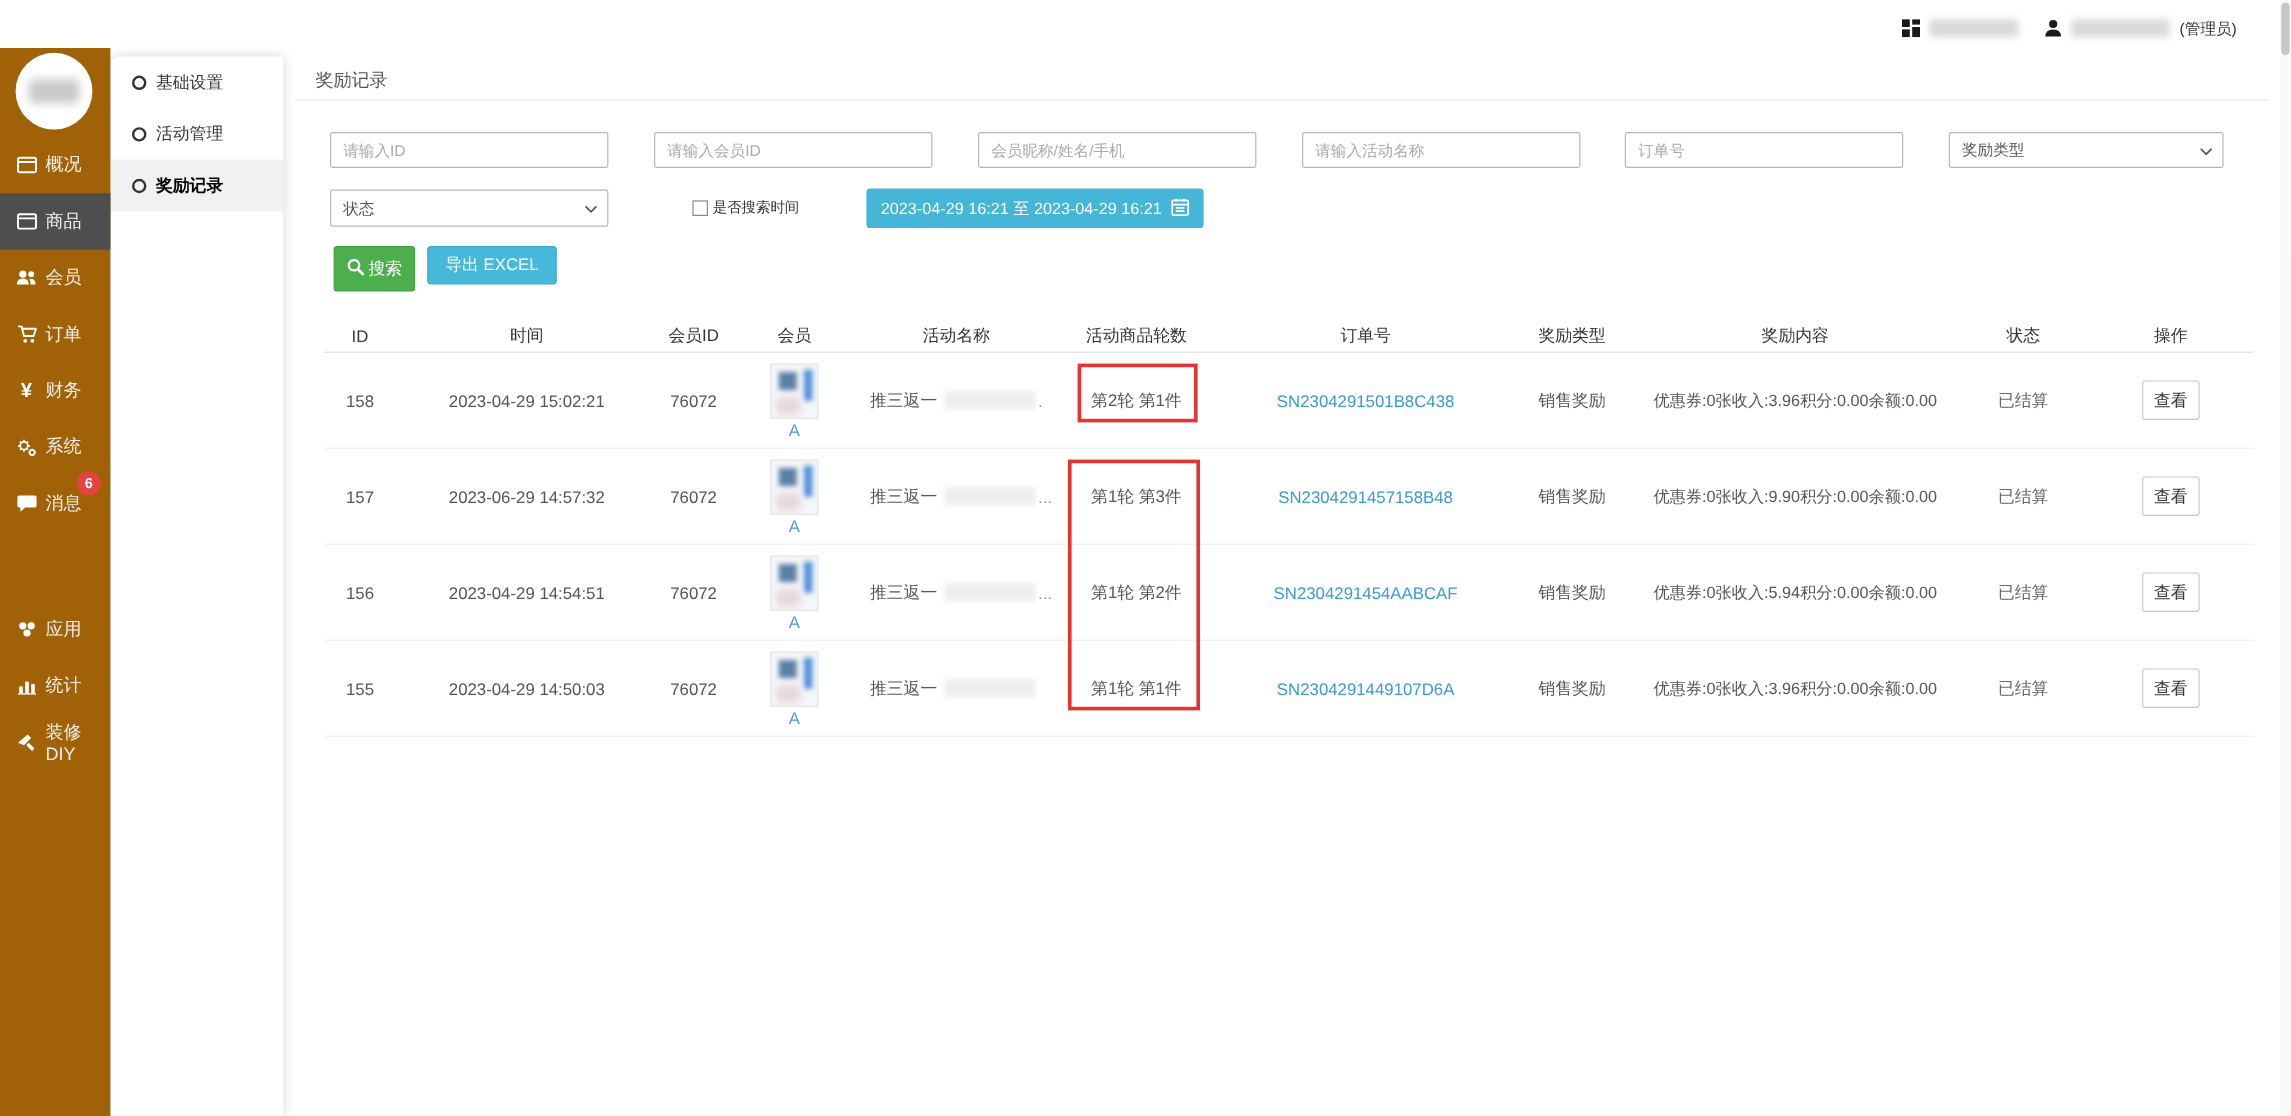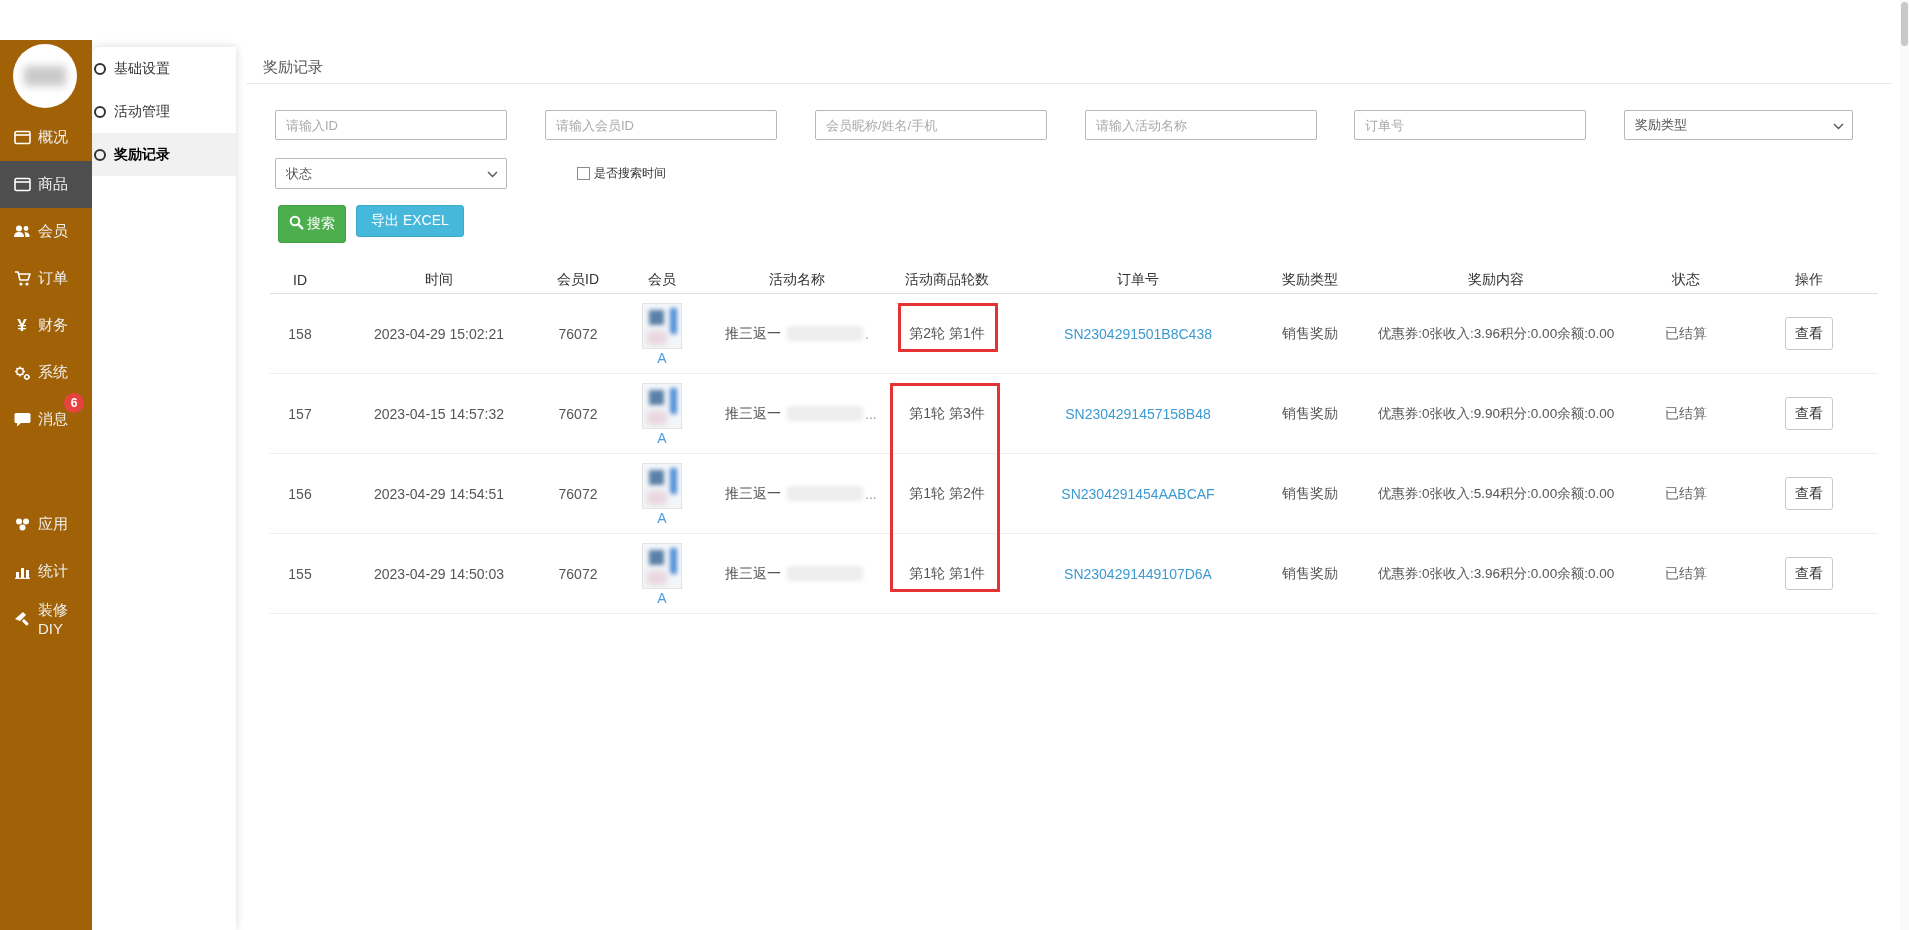--- a/index.html
+++ b/index.html
@@ -15,21 +15,21 @@
   .nav-item { display:flex; align-items:center; height:47px; padding-left:12px; color:#f0f0f0; font-size:15px; cursor:pointer; position:relative; }
   .nav-item.active { background:#4e4e4e; }
   .nav-item .ic { width:20px; height:18px; margin-right:6px; display:flex; align-items:center; justify-content:center; flex:0 0 20px; }
   .nav-item .ic svg { display:block; }
   .nav-item.gap { margin-top:58px; }
   .yen-glyph { font-size:17px; font-weight:bold; color:#fff; line-height:1; }
   .badge { position:absolute; right:8px; top:-3px; min-width:20px; height:20px; border-radius:10px; background:#e64340; color:#fff; font-size:12px; font-weight:bold; display:flex; align-items:center; justify-content:center; padding:0 5px; }
 
   
   .submenu { position:absolute; left:92px; top:47px; width:144px; height:883px; background:#fff; border-radius:8px 0 0 0; box-shadow:0 0 10px rgba(0,0,0,0.15); z-index:4; }
-  .submenu-item { display:flex; align-items:center; height:43px; padding-left:2px; font-size:14px; color:#333; cursor:pointer; }
+  .submenu-item { display:flex; align-items:center; height:43px; padding-left:18px; font-size:14px; color:#333; cursor:pointer; }
   .submenu-item.active { background:#f1f1f1; font-weight:bold; color:#000; }
   .radio-ic { width:12px; height:12px; border:2px solid #333; border-radius:50%; margin-right:8px; flex:0 0 12px; }
 
   
   .topbar { position:absolute; left:92px; top:0; right:0; height:47px; background:#fff; z-index:3; }
   .topbar-right { position:absolute; right:45px; top:0; height:47px; display:flex; align-items:center; gap:8px; }
   .redacted { background:#d9d9d9; border-radius:2px; filter:blur(3px); }
   .r-top1 { width:74px; height:15px; }
   .r-top2 { width:82px; height:15px; }
   .admin-label { font-size:13px; color:#333; white-space:nowrap; }
@@ -215,20 +215,41 @@
     <div class="submenu-item">
       <span class="radio-ic"></span>
       <span>活动管理</span>
     </div>
     <div class="submenu-item active">
       <span class="radio-ic"></span>
       <span>奖励记录</span>
     </div>
   </div>
 
+  <div class="topbar">
+    <div class="topbar-right">
+      <span class="tb-icon">
+        <svg width="15" height="15" viewBox="0 0 15 15">
+            <rect x="0" y="0" width="6.5" height="6.5" fill="#1a1a1a"></rect>
+            <rect x="8.5" y="0" width="6.5" height="4.5" fill="#1a1a1a"></rect>
+            <rect x="0" y="8.5" width="6.5" height="6.5" fill="#1a1a1a"></rect>
+            <rect x="8.5" y="6.5" width="6.5" height="8.5" fill="#1a1a1a"></rect>
+          </svg>
+      </span>
+      <span class="redacted r-top1"></span>
+      <span class="tb-icon" style="margin-left:14px;">
+        <svg width="14" height="15" viewBox="0 0 14 15">
+            <circle cx="7" cy="4" r="3.4" fill="#1a1a1a"></circle>
+            <path d="M0.5 14.5 q0-6 6.5-6 q6.5 0 6.5 6z" fill="#1a1a1a"></path>
+          </svg>
+      </span>
+      <span class="redacted r-top2"></span>
+      <span class="admin-label">(管理员)</span>
+    </div>
+  </div>
 
   <div class="main">
     <div class="page-title">奖励记录</div>
     <div class="title-divider"></div>
 
     <input class="f-input fx1" placeholder="请输入ID" style="">
     <input class="f-input fx2" placeholder="请输入会员ID" style="">
     <input class="f-input fx3" placeholder="会员昵称/姓名/手机" style="">
     <input class="f-input fx4" placeholder="请输入活动名称" style="">
     <input class="f-input fx5" placeholder="订单号" style="">
@@ -249,20 +270,33 @@
             <path d="M1 1 L5.5 5.5 L10 1" fill="none" stroke="#555" stroke-width="1.4"></path>
           </svg>
       </span>
     </div>
 
     <div class="checkbox-row">
       <span class="cb-box"></span>
       <span class="cb-label">是否搜索时间</span>
     </div>
 
+    <button class="date-btn">
+      <span>2023-04-29 16:21 至 2023-04-29 16:21</span>
+      <span>
+        <svg width="15" height="15" viewBox="0 0 15 15">
+            <rect x="0.8" y="2" width="13.4" height="12.2" rx="1.2" fill="none" stroke="#fff" stroke-width="1.5"></rect>
+            <line x1="0.8" y1="5.5" x2="14.2" y2="5.5" stroke="#fff" stroke-width="1.5"></line>
+            <line x1="4.2" y1="0.6" x2="4.2" y2="3.2" stroke="#fff" stroke-width="1.5"></line>
+            <line x1="10.8" y1="0.6" x2="10.8" y2="3.2" stroke="#fff" stroke-width="1.5"></line>
+            <line x1="4" y1="8.2" x2="11" y2="8.2" stroke="#fff" stroke-width="1.4"></line>
+            <line x1="4" y1="11" x2="11" y2="11" stroke="#fff" stroke-width="1.4"></line>
+          </svg>
+      </span>
+    </button>
 
     <div class="btn-row">
       <button class="btn-search">
         <span>
           <svg width="15" height="15" viewBox="0 0 15 15">
               <circle cx="6" cy="6" r="4.3" fill="none" stroke="#fff" stroke-width="2"></circle>
               <line x1="9.3" y1="9.3" x2="13.3" y2="13.3" stroke="#fff" stroke-width="2.4" stroke-linecap="round"></line>
             </svg>
         </span>
         <span>搜索</span>
@@ -316,21 +350,21 @@
           <span>余额:0.00</span>
         </div>
         <div class="cell status-text">已结算</div>
         <div class="cell">
             <button class="view-btn">查看</button>
           </div>
       </div>
 
       <div class="trow tbody-row">
         <div class="cell">157</div>
-        <div class="cell">2023-04-15 14:57:32</div>
+        <div class="cell">2023-06-29 14:57:32</div>
         <div class="cell">76072</div>
         <div class="cell member-cell">
           <span class="member-thumb">
               <span class="mb1"></span>
               <span class="mb2"></span>
               <span class="mb3"></span>
             </span>
           <span class="member-name">A</span>
         </div>
         <div class="cell cell-activity">

